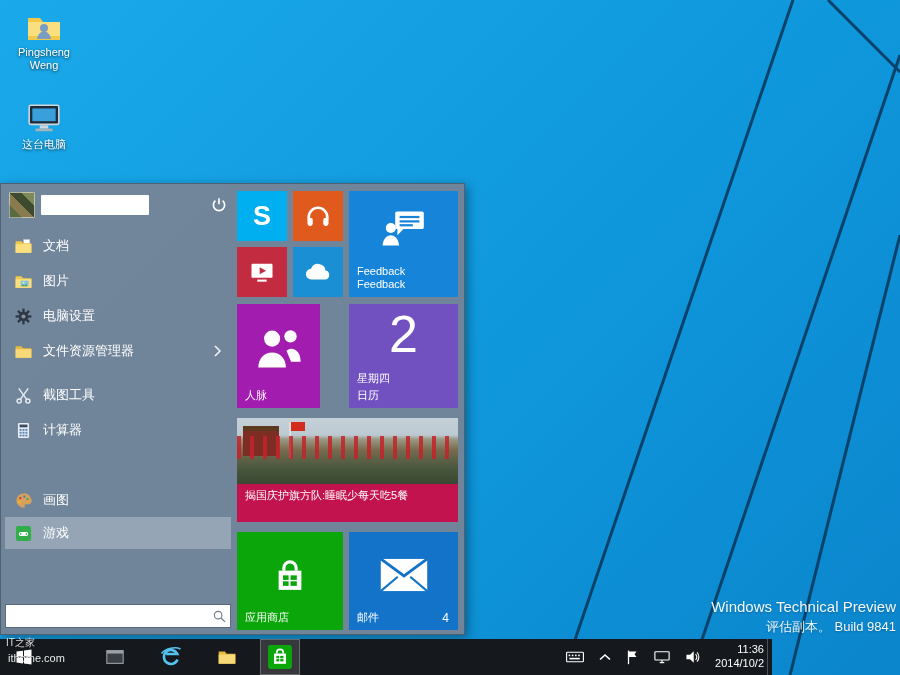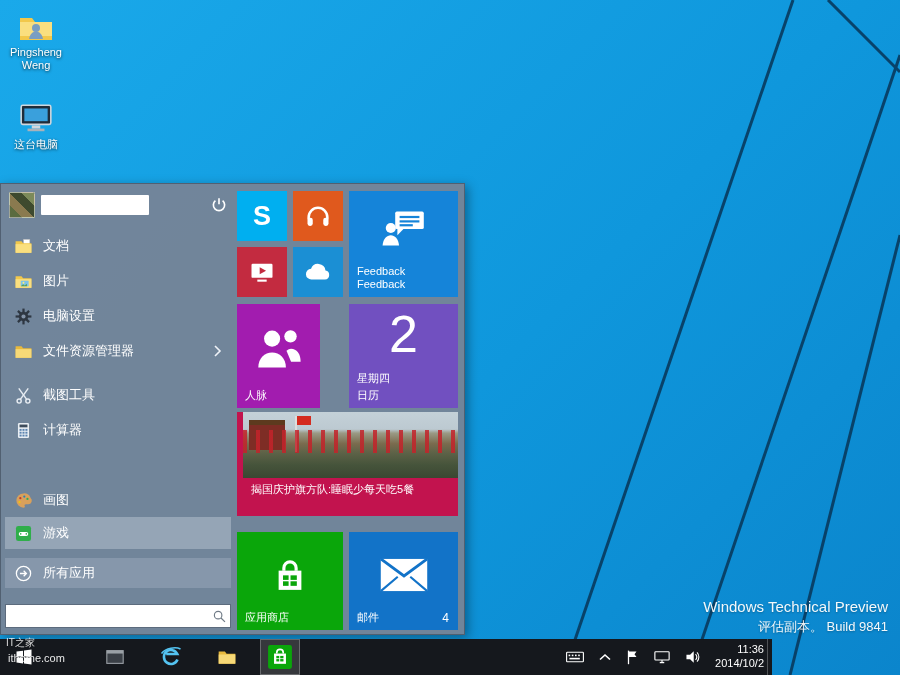--- a/index.html
+++ b/index.html
@@ -4,28 +4,28 @@
 <style>
   * { margin:0; padding:0; box-sizing:border-box; }
   html,body { width:900px; height:675px; overflow:hidden; font-family:"Liberation Sans", sans-serif; }
   #stage { position:relative; width:900px; height:675px; background:linear-gradient(135deg,#1aa9ea 0%,#0f97dc 55%,#0b85cc 100%); overflow:hidden; }
   svg { display:block; }
 
   
   #beams { position:absolute; left:0; top:0; width:900px; height:675px; pointer-events:none; }
 
   
-  .dicon { position:absolute; width:72px; text-align:center; color:#fff; font-size:11px; text-shadow:0 1px 3px rgba(0,0,0,.75); cursor:pointer; }
+  .dicon { position:absolute; width:72px; text-align:center; color:#fff; font-size:11px; text-shadow:0 1px 3px rgba(0,0,0,.75); cursor:pointer;margin-left:8px; }
   .dicon .ic { display:flex; justify-content:center; }
   .dicon .lbl { margin-top:2px; line-height:1.2; }
   #icon-user { left:0; top:12px; }
   #icon-pc   { left:0; top:100px; }
 
   
-  #build-mark { position:absolute; right:12px; top:598px; text-align:right; color:rgba(255,255,255,.95); text-shadow:0 1px 2px rgba(0,0,0,.25); }
+  #build-mark { position:absolute; right:4px; top:598px; text-align:right; color:rgba(255,255,255,.95); text-shadow:0 1px 2px rgba(0,0,0,.25); }
   #build-mark .l1 { font-size:15px; }
   #build-mark .l2 { font-size:13px; margin-top:3px; }
 
   
   #site-mark1 { position:absolute; left:6px; top:636px; color:rgba(255,255,255,.85); font-size:10px; z-index:60; text-shadow:0 1px 2px rgba(0,0,0,.4); }
   #site-mark2 { position:absolute; left:8px; top:652px; color:rgba(255,255,255,.9); font-size:11px; z-index:60; }
 
   
   #start-menu { position:absolute; left:0; top:183px; width:465px; height:452px; background:rgba(117,132,152,.97); border:1px solid rgba(55,65,80,.55); box-shadow:3px 3px 10px rgba(0,0,0,.35); z-index:30; }
   #avatar { position:absolute; left:8px; top:8px; width:26px; height:26px; background:linear-gradient(45deg,#5a6b3f 25%,#8a7a4f 25% 50%,#3e4a2e 50% 75%,#7c8a5a 75%); border:1px solid rgba(255,255,255,.5); cursor:pointer; }
@@ -48,21 +48,21 @@
   #tile-skype .center { font-size:27px; font-weight:bold; }
   #tile-music    { left:292px; top:7px;   width:50px;  height:50px;  background:#e0591d; }
   #tile-feedback { left:348px; top:7px;   width:109px; height:106px; background:#1584d9; }
   #tile-feedback .tlabel { width:74px; }
   #tile-video    { left:236px; top:63px;  width:50px;  height:50px;  background:#c32b40; }
   #tile-onedrive { left:292px; top:63px;  width:50px;  height:50px;  background:#1b8fd4; }
   #tile-people   { left:236px; top:120px; width:83px; height:104px; background:#a21caf; }
   #tile-calendar { left:348px; top:120px; width:109px; height:104px; background:#7150c0; }
   #tile-calendar .day { position:absolute; left:0; right:0; top:0; text-align:center; font-size:52px; font-weight:300; }
   #tile-calendar .wd  { position:absolute; left:8px; bottom:22px; font-size:11px; }
-  #tile-news     { left:236px; top:228px; width:221px; height:104px; background:#c2134e;padding-left:6px; }
+  #tile-news     { left:236px; top:234px; width:221px; height:104px; background:#c2134e; }
   .news-photo { position:relative; height:66px; background:linear-gradient(180deg,#c4d1d8 0%,#bcc9d1 26%,#9a9a85 32%,#7a6b4e 48%,#5d6247 62%,#46543b 80%,#3a4732 100%); }
   .news-flags { position:absolute; left:0; right:0; top:28%; height:34%; background:repeating-linear-gradient(90deg, rgba(195,35,42,.85) 0 4px, rgba(195,35,42,0) 4px 13px); }
   .news-building { position:absolute; left:6px; top:12%; width:36px; height:30px; background:#7e2d25; border-top:5px solid #5d3a1e; }
   .news-flagpole { position:absolute; left:52px; top:6%; width:2px; height:36px; background:#ddd; }
   .news-flag { position:absolute; left:54px; top:6%; width:14px; height:9px; background:#d42b1f; }
   .news-cap { height:38px; padding:4px 8px; font-size:11px; line-height:1.35; }
   #tile-store { left:236px; top:348px; width:106px; height:98px; background:#0aa60a; }
   #tile-mail  { left:348px; top:348px; width:109px; height:98px; background:#1273c8; }
   #tile-mail .badge { position:absolute; right:9px; bottom:5px; font-size:12px; }
 
@@ -249,29 +249,20 @@
         <svg width="19" height="19" viewBox="0 0 24 24">
             <rect x="2.5" y="2.5" width="19" height="19" rx="3" fill="#2fae4a"></rect>
             <rect x="6" y="10" width="12" height="5" rx="2.5" fill="#fff"></rect>
             <circle cx="8.5" cy="12.5" r="1" fill="#2fae4a"></circle>
             <circle cx="15.5" cy="12.5" r="1" fill="#2fae4a"></circle>
           </svg>
       </span>
       <span>游戏</span>
     </div>
 
-    <div class="nav-row hl2" style="top:374px; height:30px">
-      <span class="nic">
-        <svg width="19" height="19" viewBox="0 0 24 24">
-            <circle cx="12" cy="12" r="9" fill="none" stroke="#fff" stroke-width="1.6"></circle>
-            <path d="M7.5 12h8M12.2 8.5l3.5 3.5-3.5 3.5" fill="none" stroke="#fff" stroke-width="1.6"></path>
-          </svg>
-      </span>
-      <span>所有应用</span>
-    </div>
 
     <div id="search-box">
       <input type="text" value="" style="">
       <span class="mag">
         <svg width="15" height="15" viewBox="0 0 22 22">
             <circle cx="9" cy="9" r="5.5" fill="none" stroke="#6f7a86" stroke-width="1.7"></circle>
             <line x1="13.2" y1="13.2" x2="19" y2="19" stroke="#6f7a86" stroke-width="1.7"></line>
           </svg>
       </span>
     </div>

